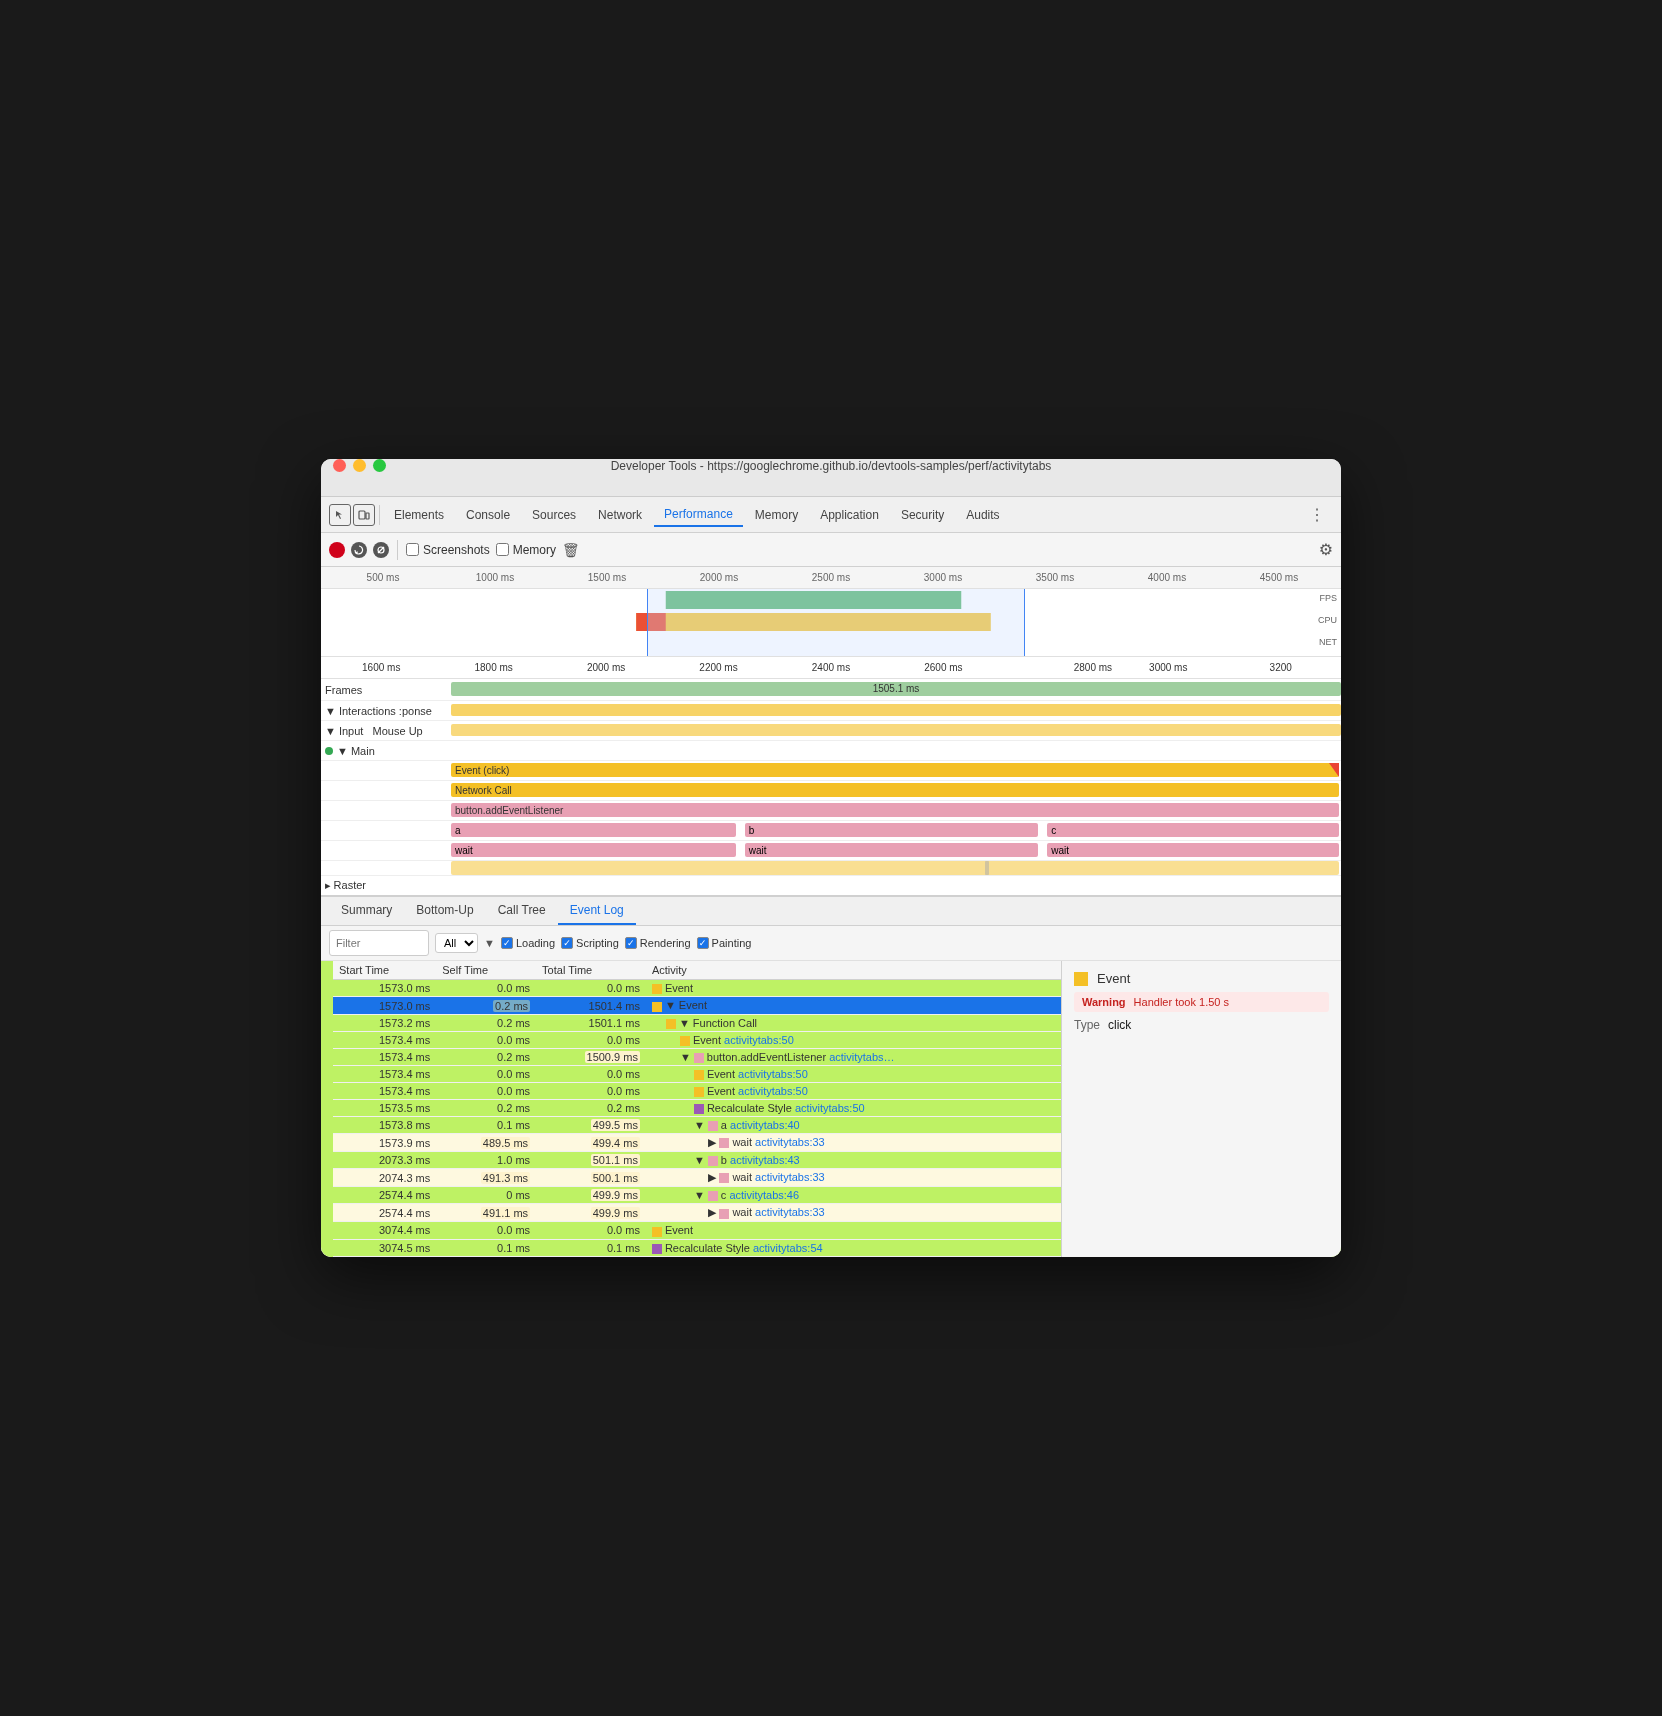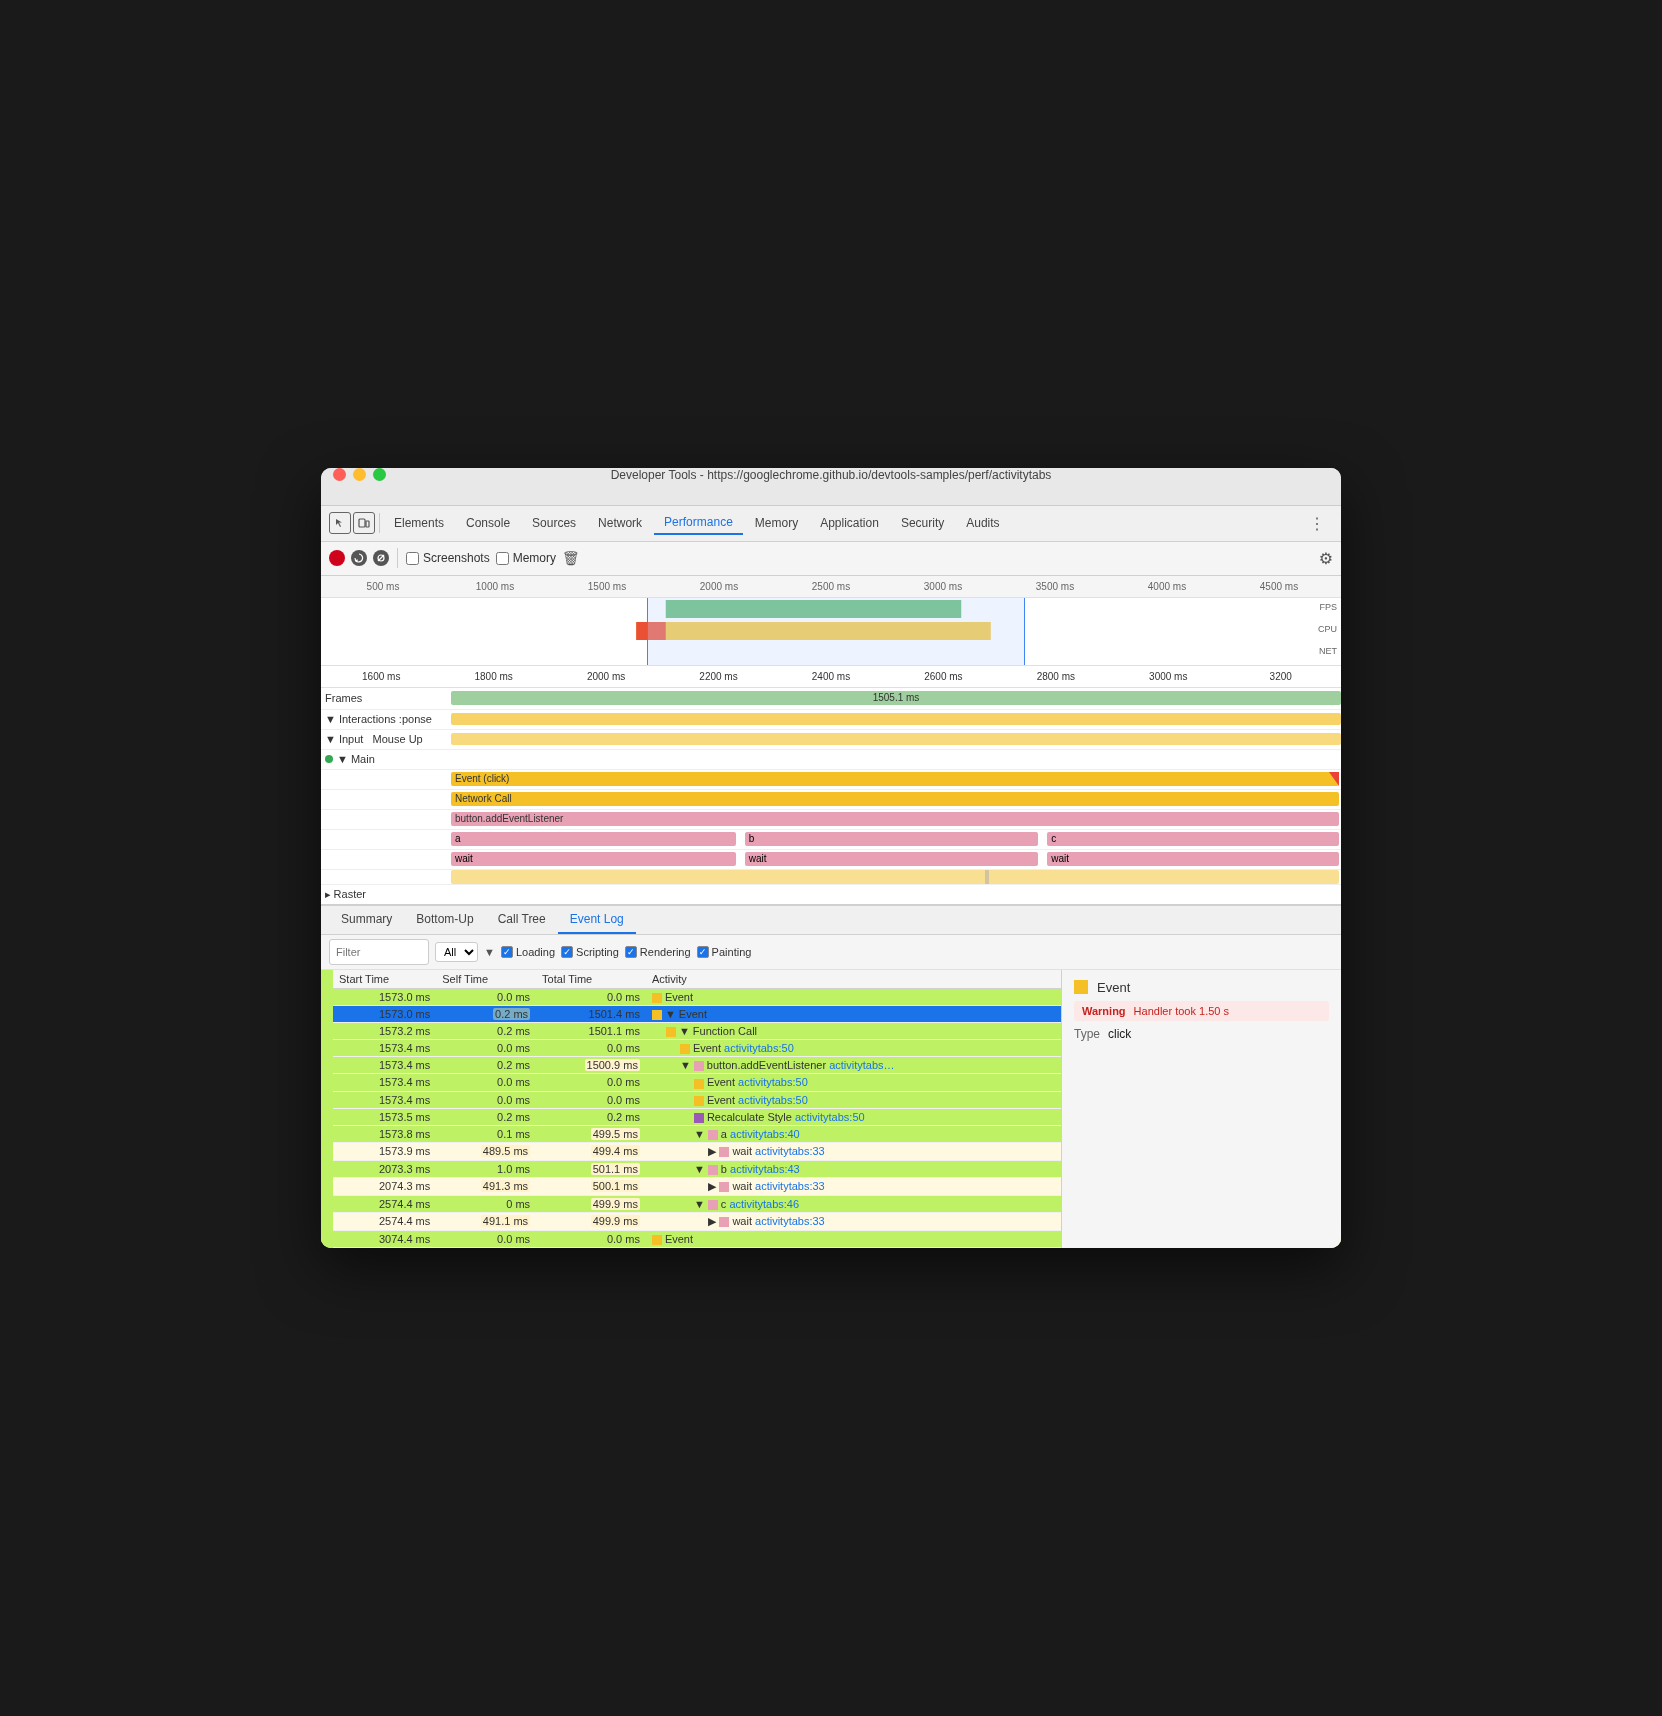--- a/index.html
+++ b/index.html
@@ -390,21 +390,21 @@
       <div style="position:absolute;top:0;bottom:0;left:32%;width:37%;background:rgba(200,220,255,0.3);border-left:1px solid #4285f4;border-right:1px solid #4285f4;"></div>
     </div>
 
     <div style="background:#fff;border-bottom:1px solid #e0e0e0;height:22px;display:flex;align-items:center;padding:0 4px;">
       <span style="flex:1;font-size:10px;color:#333;text-align:center;">1600 ms</span>
       <span style="flex:1;font-size:10px;color:#333;text-align:center;">1800 ms</span>
       <span style="flex:1;font-size:10px;color:#333;text-align:center;">2000 ms</span>
       <span style="flex:1;font-size:10px;color:#333;text-align:center;">2200 ms</span>
       <span style="flex:1;font-size:10px;color:#333;text-align:center;">2400 ms</span>
       <span style="flex:1;font-size:10px;color:#333;text-align:center;">2600 ms</span>
-      <span style="flex:1;font-size:10px;color:#333;text-align:center;">2800 ms</span>
+      <span style="flex:1;font-size:10px;color:#333;text-align:right;">2800 ms</span>
       <span style="flex:1;font-size:10px;color:#333;text-align:center;">3000 ms</span>
       <span style="flex:1;font-size:10px;color:#333;text-align:center;">3200</span>
     </div>
 
     <div style="background:#fff;border-bottom:1px solid #d0d0d0;">
 
       <div style="display:flex;height:22px;border-bottom:1px solid #eee;align-items:center;">
         <div style="width:130px;font-size:11px;color:#333;padding:0 4px;">Frames</div>
         <div style="flex:1;position:relative;height:100%;">
           <div style="position:absolute;left:0;right:0;top:3px;height:14px;background:#9fce9f;border-radius:2px;"></div>
@@ -647,20 +647,26 @@
               <td><span style="display:inline-block;width:56px;"></span>▶ <span class="color-square" style="background:#e8a0b4;"></span>wait <a class="link">activitytabs:33</a></td>
             </tr>
 
             <tr>
               <td class="start-time">3074.4 ms</td>
               <td class="self-time">0.0 ms</td>
               <td class="total-time">0.0 ms</td>
               <td><span class="color-square" style="background:#f4c026;"></span>Event</td>
             </tr>
 
+            <tr>
+              <td class="start-time">3074.5 ms</td>
+              <td class="self-time">0.1 ms</td>
+              <td class="total-time">0.1 ms</td>
+              <td><span class="color-square" style="background:#9b59b6;"></span>Recalculate Style <a class="link">activitytabs:54</a></td>
+            </tr>
           </tbody>
         </table>
       </div>
 
       <div class="right-panel">
         <div class="rp-section">
           <div class="rp-title">
             <span class="color-square" style="background:#f4c026;width:14px;height:14px;"></span>
             <span>Event</span>
           </div>

